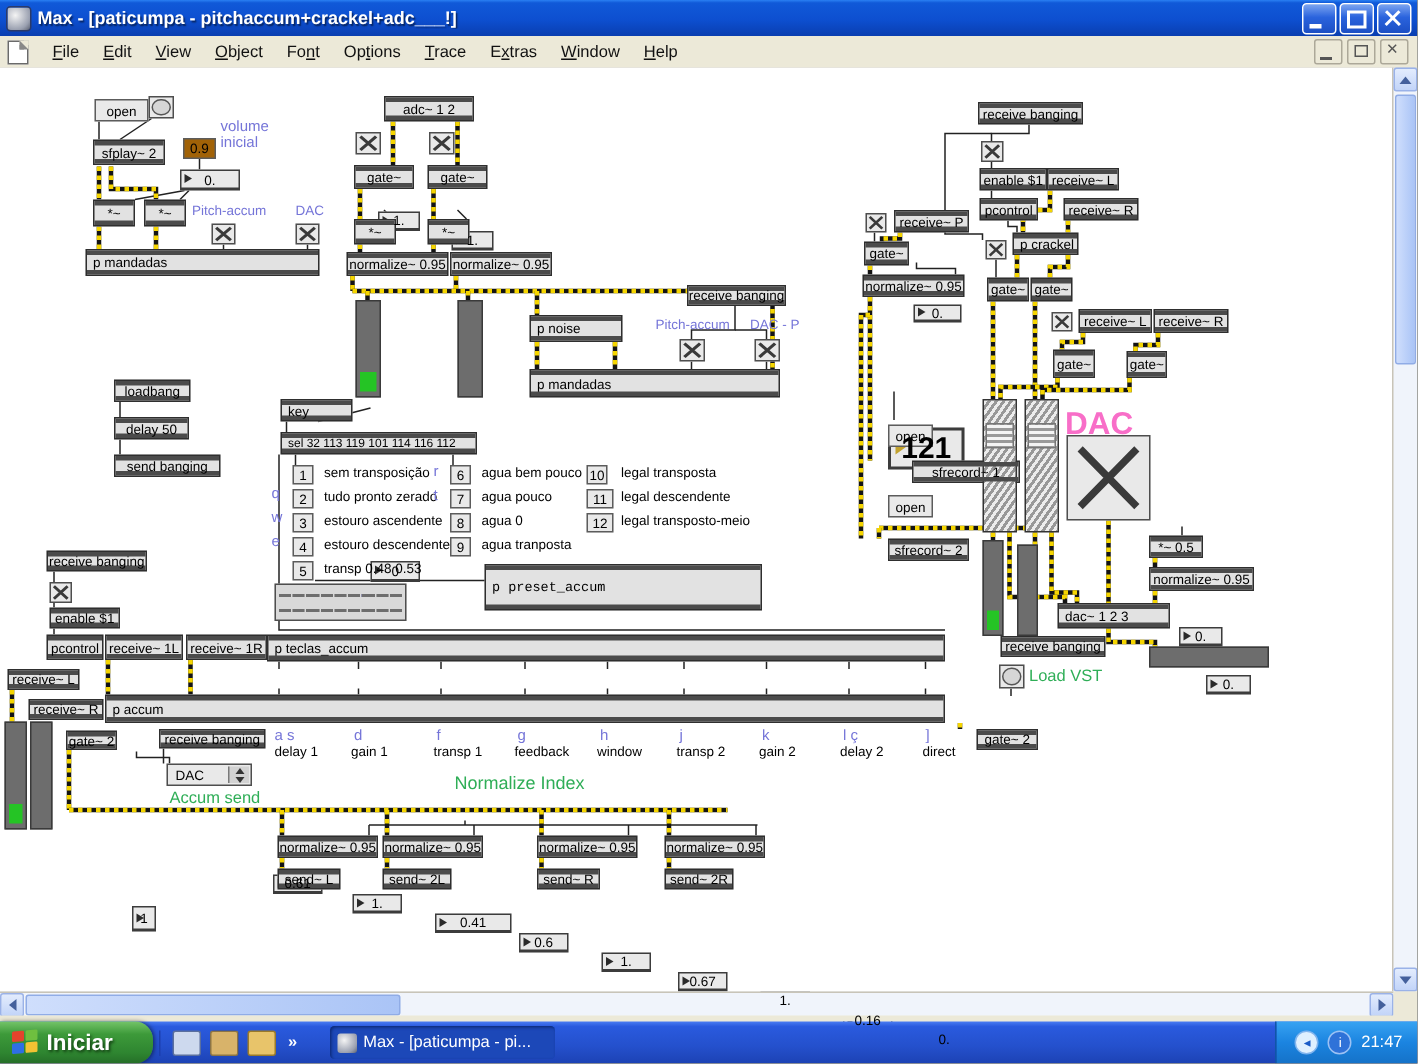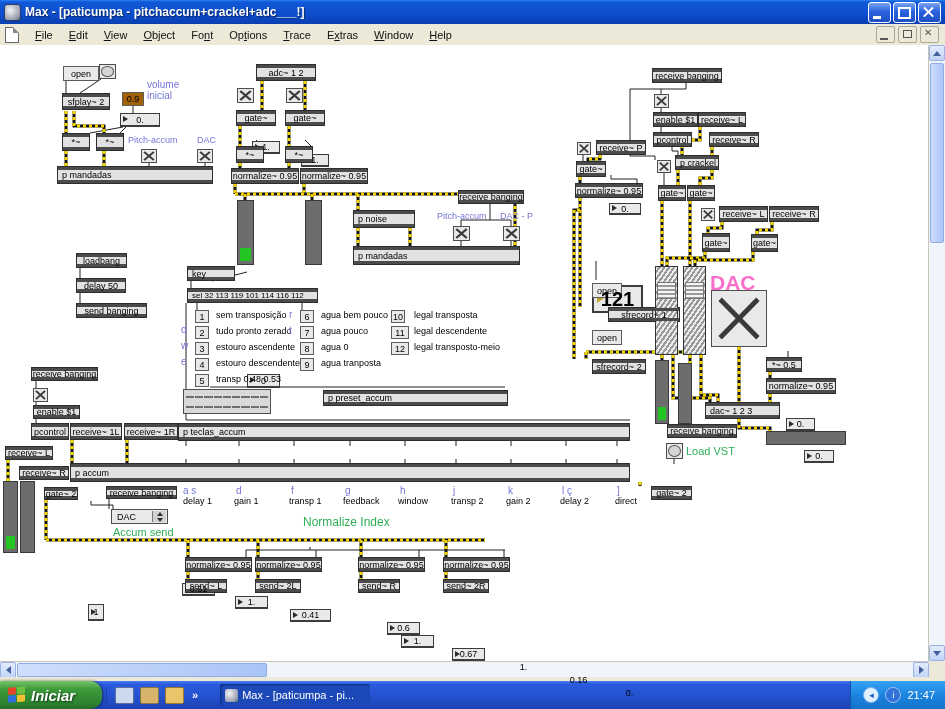--- a/index.html
+++ b/index.html
@@ -92,21 +92,21 @@
 
   
   .taskbar{position:absolute;left:0;top:681px;width:945px;height:28px;
     background:linear-gradient(180deg,#4a7cf2 0%,#2a5ade 12%,#2450cc 60%,#1c42b4 100%);
     display:flex;align-items:center;color:#fff;}
   .start-btn{height:28px;width:102px;border-radius:0 12px 12px 0;position:relative;
     background:linear-gradient(180deg,#74c468 0%,#3d9a3a 30%,#2e8530 75%,#256e28 100%);
     box-shadow:1px 0 3px rgba(0,0,0,.5);display:flex;align-items:center;gap:5px;padding-left:8px;box-sizing:border-box;}
   .xp-flag{width:18px;height:16px;display:grid;grid-template-columns:8px 8px;grid-template-rows:7px 7px;gap:1px;transform:skewY(-5deg);}
   .xp-flag div{border-radius:1px;}
-  .start-label{font-size:15px;font-weight:bold;font-style:italic;text-shadow:1px 1px 2px #123c12;}
+  .start-label{font-size:15px;font-weight:bold;text-shadow:1px 1px 2px #123c12;}
   .ql{display:flex;align-items:center;gap:6px;padding:0 8px;border-left:1px solid #1d3fae;margin-left:4px;}
   .ql-icon{width:17px;height:15px;border-radius:2px;border:1px solid rgba(0,0,0,.35);}
   .ql-chevron{font-size:11px;font-weight:bold;margin-left:2px;}
   .task-btn{margin-left:14px;width:150px;height:22px;border-radius:3px;background:#1c48b8;
     box-shadow:inset 1px 1px 2px #0c2a78;display:flex;align-items:center;gap:4px;padding:0 5px;box-sizing:border-box;}
   .task-btn .mini-icon{width:13px;height:13px;border-radius:2px;background:radial-gradient(circle at 35% 35%,#f4f4f4,#9aa0b0 70%,#5a6070);}
   .task-btn .task-label{font-size:11px;white-space:nowrap;overflow:hidden;}
   .tray{margin-left:auto;height:28px;display:flex;align-items:center;gap:6px;padding:0 10px 0 12px;
     background:linear-gradient(180deg,#37a3f2 0%,#1b84e0 50%,#1572c8 100%);border-left:1px solid #0e57a8;}
   .tray-circle{width:14px;height:14px;border-radius:50%;display:flex;align-items:center;justify-content:center;font-size:9px;}
@@ -680,21 +680,21 @@
         <div class="cell"></div>
         <div class="cell"></div>
         <div class="cell"></div>
         <div class="cell"></div>
         <div class="cell"></div>
         <div class="cell"></div>
         <div class="cell"></div>
         <div class="cell"></div>
         <div class="cell"></div>
       </div>
-      <div class="bx t-obj al" style="left: 323px; top: 390px; width: 185px; height: 16px;">
+      <div class="bx t-obj al" style="left: 323px; top: 376px; width: 185px; height: 31px; font-family: Liberation Mono, monospace;">
         <span class="lb">p preset_accum</span>
       </div>
       <div class="bx t-obj" style="left: 31px; top: 367px; width: 67px; height: 14px;">
         <span class="lb">receive banging</span>
       </div>
       <div class="bx t-toggle" style="left: 33px; top: 388px; width: 15px; height: 14px;">
         <svg viewBox="0 0 10 10" preserveAspectRatio="none">
           <path d="M1.5,1.5L8.5,8.5M8.5,1.5L1.5,8.5" stroke="#3a3a3a" stroke-width="1.5" fill="none"></path>
         </svg>
       </div>
@@ -744,24 +744,24 @@
       <div class="bx t-meterv" style="left: 3px; top: 481px; width: 15px; height: 72px;">
         <div class="led"></div>
       </div>
       <div class="bx t-slider" style="left: 20px; top: 481px; width: 15px; height: 72px;"></div>
       <div class="bx t-num" style="left: 182px; top: 446px; width: 33px; height: 13px;">
         <span class="lb">0.61</span>
       </div>
       <div class="bx t-num" style="left: 235px; top: 446px; width: 33px; height: 13px;">
         <span class="lb">1.</span>
       </div>
-      <div class="bx t-num" style="left: 290px; top: 446px; width: 41px; height: 13px;">
+      <div class="bx t-num" style="left: 290px; top: 446px; width: 51px; height: 13px;">
         <span class="lb">0.41</span>
       </div>
-      <div class="bx t-num" style="left: 346px; top: 446px; width: 33px; height: 13px; margin-left: 41px;">
+      <div class="bx t-num" style="left: 346px; top: 446px; width: 33px; height: 13px;">
         <span class="lb">0.6</span>
       </div>
       <div class="bx t-num" style="left: 401px; top: 446px; width: 33px; height: 13px;">
         <span class="lb">1.</span>
       </div>
       <div class="bx t-num" style="left: 452px; top: 446px; width: 33px; height: 13px;">
         <span class="lb">0.67</span>
       </div>
       <div class="bx t-num" style="left: 507px; top: 446px; width: 33px; height: 13px;">
         <span class="lb">1.</span>

